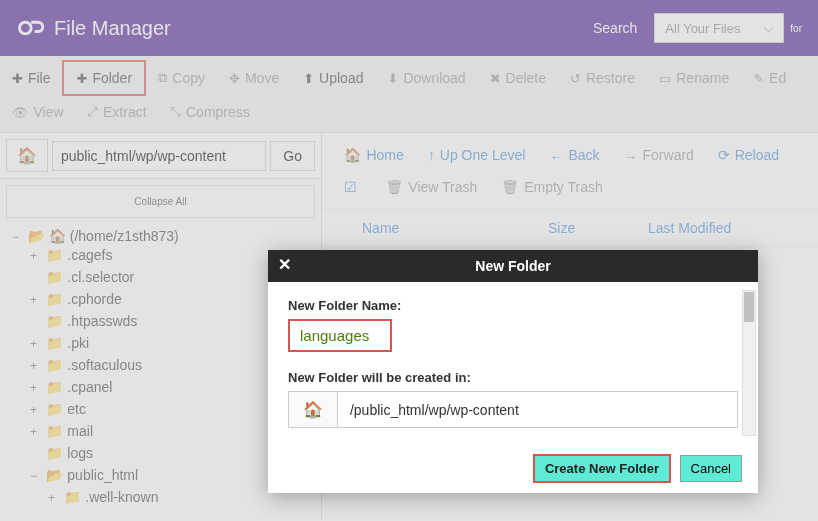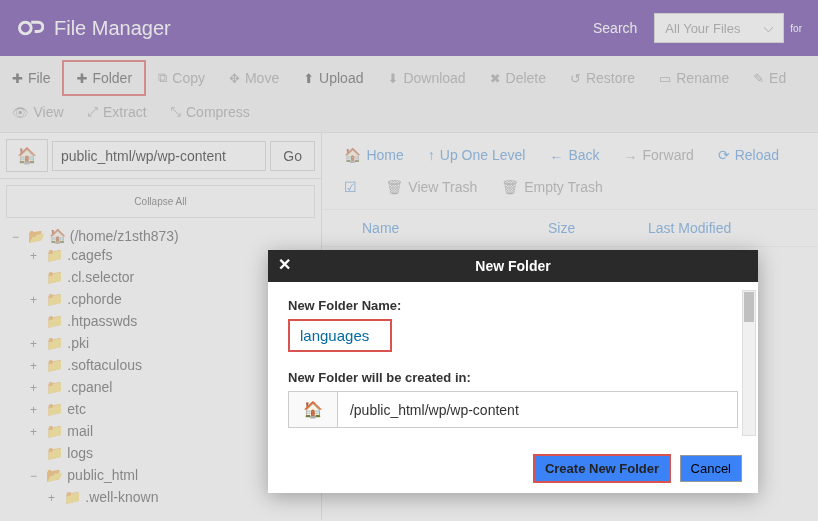--- a/index.html
+++ b/index.html
@@ -51,26 +51,26 @@
 .table-body .row .col-mod { width: 150px; white-space: nowrap; }
 
 .modal-overlay { position: absolute; top: 0; left: 0; right: 0; bottom: 0; background: rgba(200,200,200,0.5); }
 .modal { position: absolute; top: 250px; left: 268px; width: 490px; background: #fff; box-shadow: 0 4px 20px rgba(0,0,0,0.3); }
 .modal-header { background: #2a2a2a; color: #fff; padding: 8px 12px; font-size: 14px; font-weight: bold; text-align: center; position: relative; }
 .modal-header .close { position: absolute; left: 10px; top: 5px; color: #fff; font-size: 16px; cursor: pointer; font-weight: bold; }
 .modal-body { padding: 16px 20px; background: #fff; position: relative; }
 .modal-body .scroll-track { position: absolute; right: 2px; top: 8px; bottom: 8px; width: 14px; background: #f0f0f0; border: 1px solid #ddd; }
 .modal-body label { display: block; font-size: 13px; font-weight: bold; color: #333; margin-bottom: 6px; }
 .modal-body .input-wrap { border: 2px solid #d9534f; padding: 0; margin-bottom: 18px; display: inline-block; }
-.modal-body .input-wrap input { border: none; padding: 6px 10px; font-size: 15px; width: 100px; outline: none; color: #0369a1; }
+.modal-body .input-wrap input { border: none; padding: 6px 10px; font-size: 15px; width: 100px; outline: none; color: #4d7c0f; }
 .modal-body .path-row { display: flex; border: 1px solid #ccc; }
 .modal-body .path-row .home { border-right: 1px solid #ccc; padding: 8px 14px; background: #f9f9f9; }
 .modal-body .path-row input { flex: 1; border: none; padding: 8px 12px; font-size: 14px; color: #333; outline: none; }
 .modal-footer { padding: 10px 16px; text-align: right; background: #fff; }
-.modal-footer .btn { border: 1px solid #999; background: #3b82f6; padding: 5px 10px; font-size: 13px; cursor: pointer; margin-left: 4px; }
+.modal-footer .btn { border: 1px solid #999; background: #5eead4; padding: 5px 10px; font-size: 13px; cursor: pointer; margin-left: 4px; }
 .modal-footer .btn.primary { border: 2px solid #d9534f; font-weight: bold; color: #222; }
 
 .table-partial { color: #888; }
 </style>
 </head>
 <body>
 
 <div class="header">
   <svg class="logo" viewBox="0 0 24 24" fill="#fff">
       <circle cx="8" cy="12" r="5" fill="none" stroke="#fff" stroke-width="2.5"></circle>

